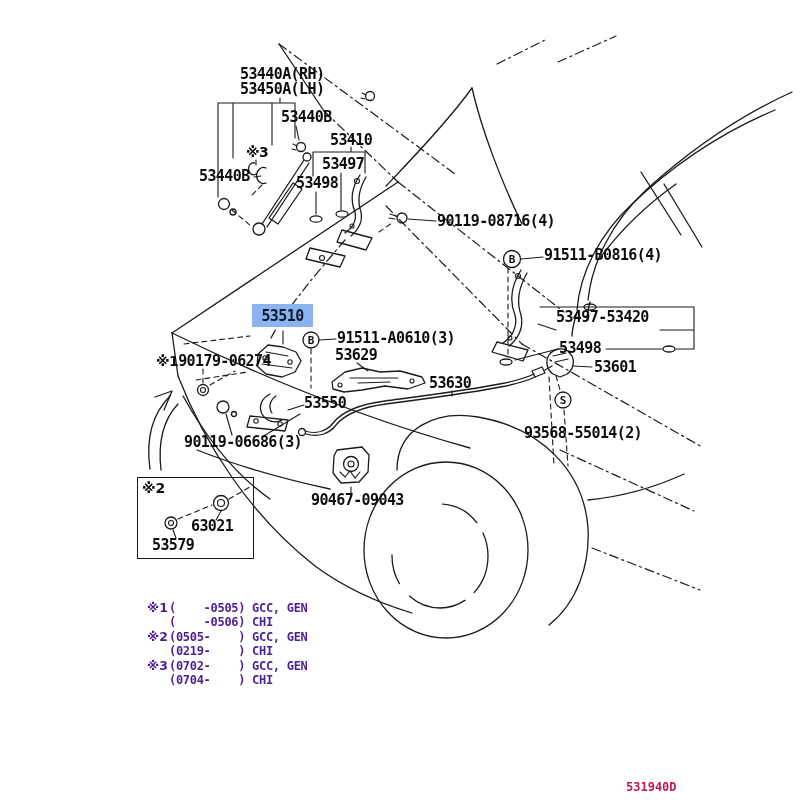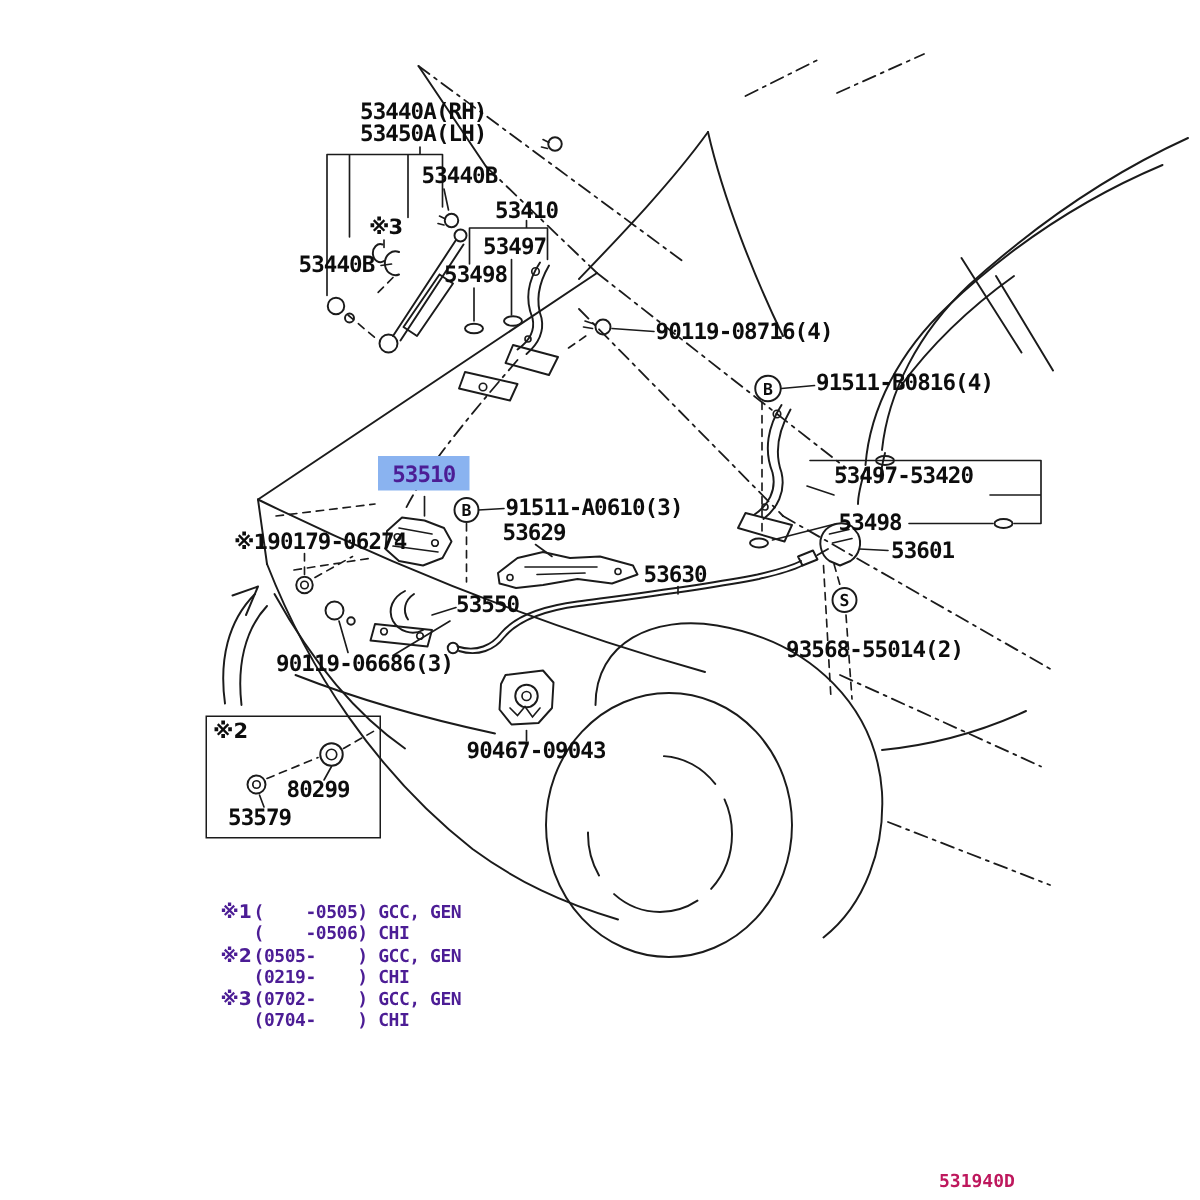--- a/index.html
+++ b/index.html
@@ -5,21 +5,21 @@
   html,body{margin:0;padding:0;background:#ffffff;}
   #stage{position:relative;width:800px;height:800px;background:#fff;overflow:hidden;
          font-family:"DejaVu Sans Mono",monospace;}
   #art{position:absolute;left:0;top:0;}
   .pl{position:absolute;font:bold 15px "DejaVu Sans Mono",monospace;letter-spacing:-0.6px;
       color:#0d0d0d;white-space:nowrap;line-height:1;}
   .mark{font-family:"DejaVu Sans",sans-serif;font-weight:bold;}
   .small{font-size:14px;}
   #hl{position:absolute;left:252px;top:304px;width:61px;height:23px;background:#8ab3f0;
       display:flex;align-items:center;justify-content:center;}
-  #hl .t{font:bold 15px "DejaVu Sans Mono",monospace;letter-spacing:-0.6px;color:#4c1d95;}
+  #hl .t{font:bold 15px "DejaVu Sans Mono",monospace;letter-spacing:-0.6px;color:#0f172a;}
   #inset{position:absolute;left:137px;top:477px;width:115px;height:80px;border:1.5px solid #1b1b1b;}
   #inset .im{position:absolute;left:4px;top:2px;font:bold 14px "DejaVu Sans",sans-serif;color:#0d0d0d;}
   #legend{position:absolute;left:147px;top:597px;color:#4c1d95;}
   .lrow{height:14.4px;white-space:pre;}
   .lrow .mark{display:inline-block;width:22px;font-size:12.5px;}
   .lrow .lt{font:bold 12px "DejaVu Sans Mono",monospace;letter-spacing:-0.3px;}
   #code{position:absolute;left:626px;top:780px;font:bold 12px "DejaVu Sans Mono",monospace;color:#be185d;}
   svg .ln{stroke:#1b1b1b;stroke-width:1.3;fill:none;stroke-linecap:round;stroke-linejoin:round;}
   svg .th{stroke:#1b1b1b;stroke-width:1.1;fill:none;stroke-linecap:round;}
   svg .dd{stroke:#1b1b1b;stroke-width:1.2;fill:none;stroke-dasharray:9 4 2 4;stroke-linecap:round;}
@@ -202,21 +202,21 @@
   <div class="pl" style="left:335px;top:348px">53629</div>
   <div class="pl" style="left:156px;top:354px"><span class="mark small">※1</span><span>90179-06274</span></div>
   <div class="pl" style="left:429px;top:376px">53630</div>
   <div class="pl" style="left:556px;top:310px">53497-53420</div>
   <div class="pl" style="left:559px;top:341px">53498</div>
   <div class="pl" style="left:594px;top:360px">53601</div>
   <div class="pl" style="left:524px;top:426px">93568-55014(2)</div>
   <div class="pl" style="left:304px;top:396px">53550</div>
   <div class="pl" style="left:184px;top:435px">90119-06686(3)</div>
   <div class="pl" style="left:311px;top:493px">90467-09043</div>
-  <div class="pl" style="left:191px;top:519px">80299</div>
+  <div class="pl" style="left:191px;top:519px">63021</div>
   <div class="pl" style="left:152px;top:538px">53579</div>
 
   <div id="hl">
     <span class="t">53510</span>
   </div>
 
   <div id="inset">
     <span class="im">※2</span>
   </div>
 

